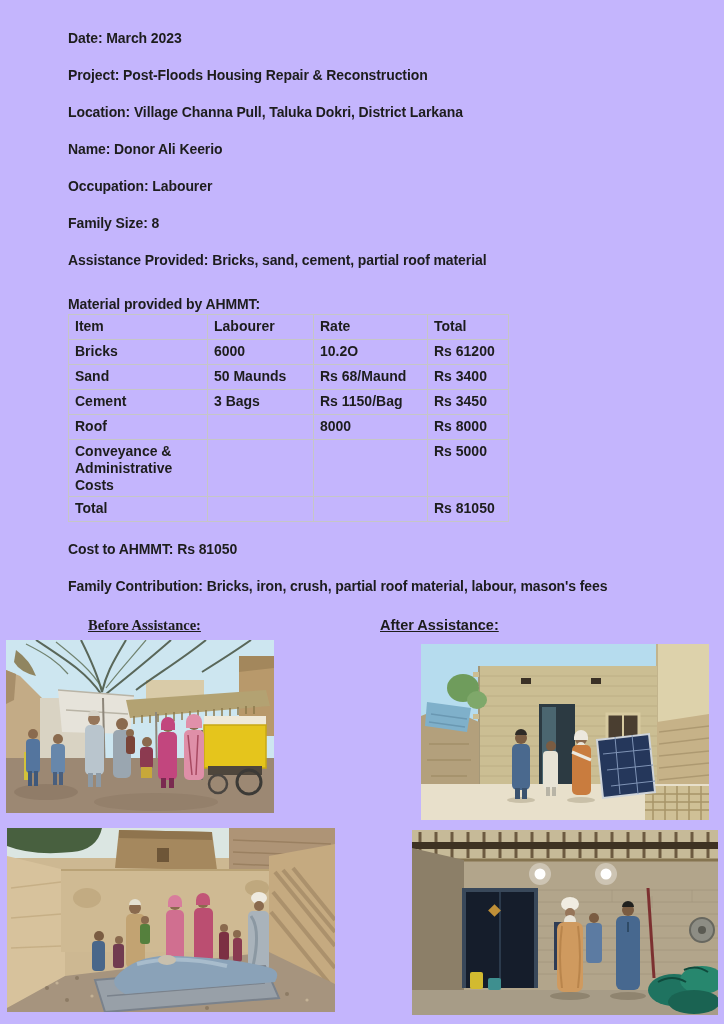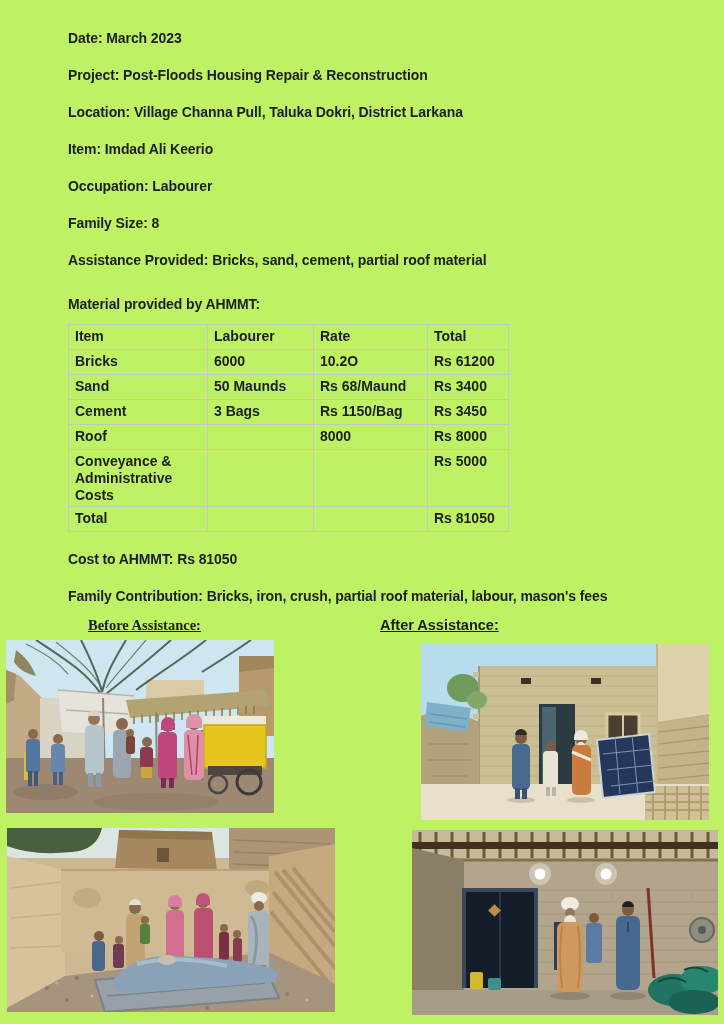--- a/index.html
+++ b/index.html
@@ -1,24 +1,24 @@
 <!DOCTYPE html>
 <html><head>
 <meta charset="utf-8">
 <style>
   html,body{margin:0;padding:0;background:#ffffff;}
   .page{
-    position:relative;width:724px;height:1024px;background:#bef264;
+    position:relative;width:724px;height:1024px;background:#c4b5fd;
     font-family:"Liberation Sans",sans-serif;font-weight:bold;color:#1d1d1d;
     overflow:hidden;
   }
   .textcol{position:absolute;left:68px;top:31px;width:620px;}
   .line{margin:0 0 22px 0;font-size:14px;line-height:15px;letter-spacing:-0.1px;white-space:nowrap;}
   .line.assist{margin-bottom:29px;}
-  .line.table-title{margin-bottom:12px;}
+  .line.table-title{margin-bottom:2px;}
   table.materials{border-collapse:collapse;table-layout:fixed;width:440px;margin:0 0 20px 0;}
   table.materials col.c1{width:139px}
   table.materials col.c2{width:106px}
   table.materials col.c3{width:114px}
   table.materials col.c4{width:81px}
   table.materials th, table.materials td{
     border:1px solid #c6c6c6;font-size:14px;line-height:17px;font-weight:bold;
     text-align:left;vertical-align:top;padding:3px 6px 2px 6px;height:19px;
   }
   table.materials tr.tall td{height:36px;}
@@ -37,21 +37,21 @@
 </style>
 </head>
 <body>
 
 <div class="page">
 
   <div class="textcol">
     <p class="line">Date: March 2023</p>
     <p class="line">Project: Post-Floods Housing Repair &amp; Reconstruction</p>
     <p class="line">Location: Village Channa Pull, Taluka Dokri, District Larkana</p>
-    <p class="line">Item: Imdad Ali Keerio</p>
+    <p class="line">Name: Donor Ali Keerio</p>
     <p class="line">Occupation: Labourer</p>
     <p class="line">Family Size: 8</p>
     <p class="line assist">Assistance Provided: Bricks, sand, cement, partial roof material</p>
     <p class="line table-title">Material provided by AHMMT:</p>
 
     <table class="materials">
       <colgroup>
           <col class="c1">
           <col class="c2">
           <col class="c3">

